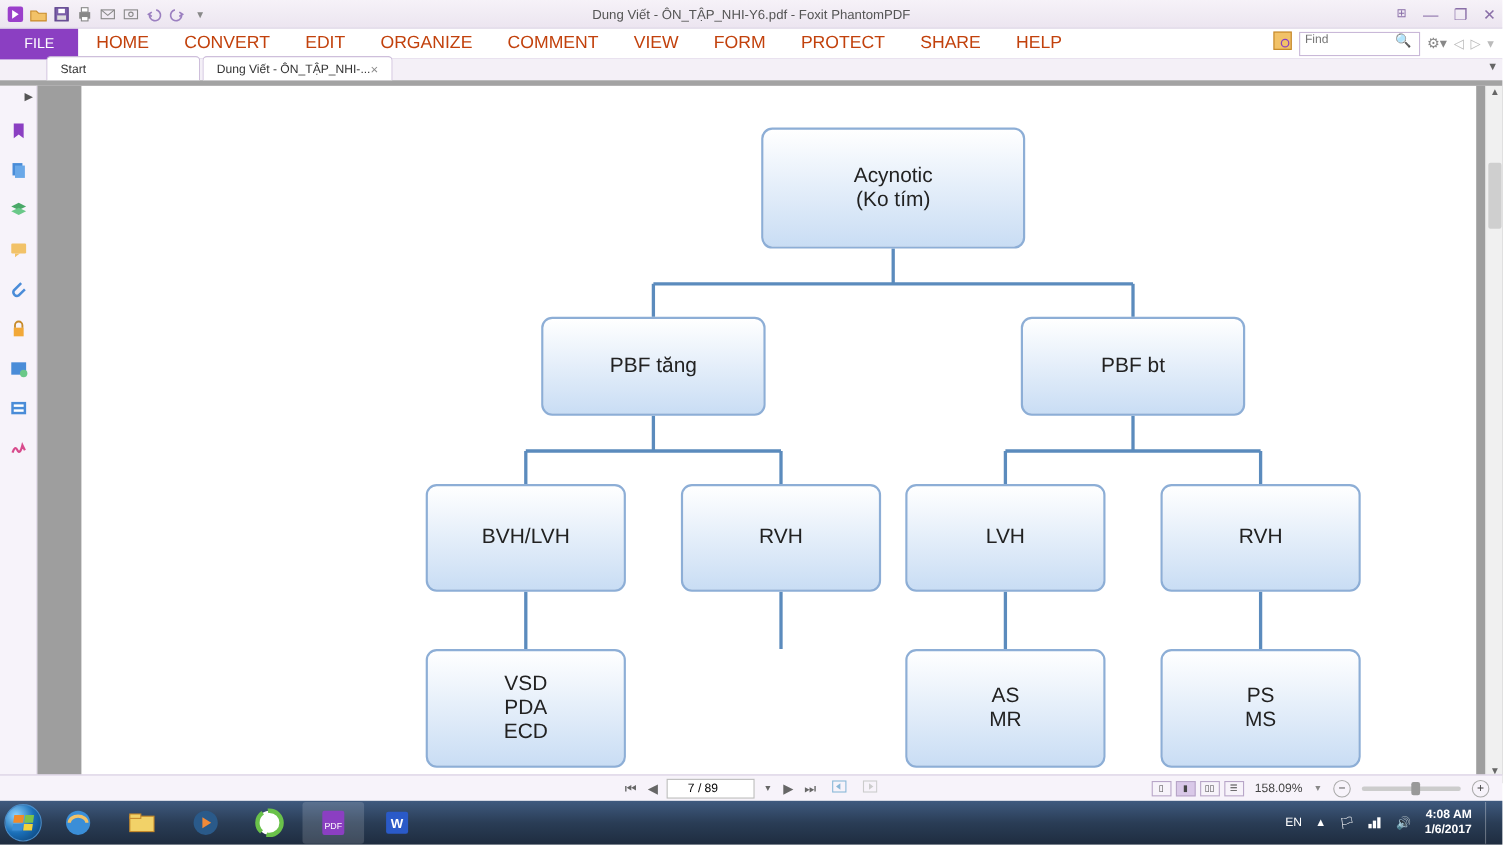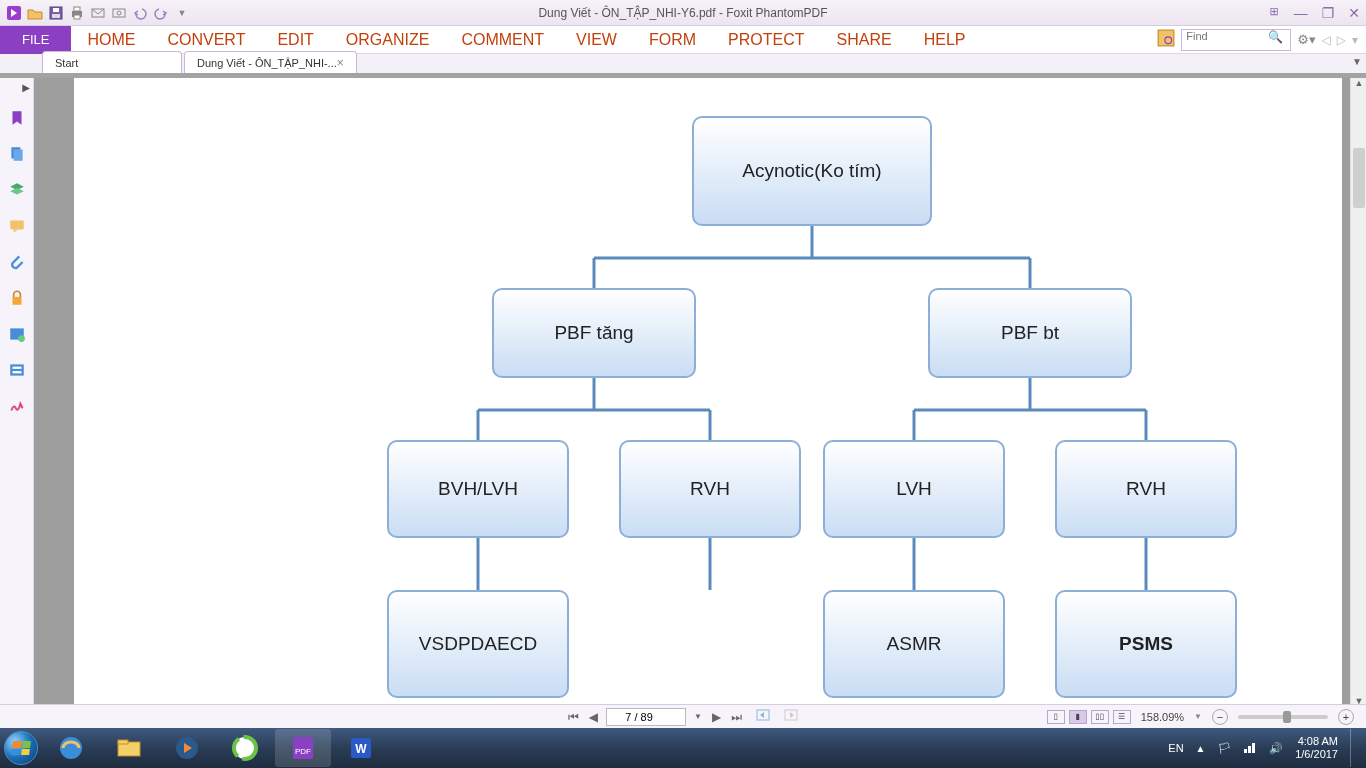--- a/index.html
+++ b/index.html
@@ -36,21 +36,21 @@
 .side-collapse { font-size: 10px; color: #555; align-self: flex-end; padding-right: 3px; cursor: pointer; }
 .side-icon { width: 22px; height: 22px; display: flex; align-items: center; justify-content: center; cursor: pointer; border-radius: 3px; }
 .docarea { flex: 1; background: #9e9e9e; position: relative; overflow: hidden; }
 .page { position: absolute; left: 40px; right: 24px; top: 0; bottom: 0; background: #fff; }
 .vscroll { position: absolute; right: 0; top: 0; bottom: 0; width: 16px; background: #f0f0f0; border-left: 1px solid #ddd; }
 .vscroll-thumb { position: absolute; top: 70px; left: 2px; width: 12px; height: 60px; background: #cfcfcf; border-radius: 2px; }
 .vscroll-arrow { position: absolute; left: 0; width: 16px; height: 16px; text-align: center; font-size: 9px; color: #666; }
 
 
 .diagram { position: relative; width: 100%; height: 100%; }
-.node { position: absolute; background: linear-gradient(#ffffff, #c9ddf4); border: 2px solid #8daed6; border-radius: 10px; display: flex; flex-direction: row; align-items: center; justify-content: center; font-size: 19px; color: #222; text-align: left; }
+.node { position: absolute; background: linear-gradient(#ffffff, #c9ddf4); border: 2px solid #8daed6; border-radius: 10px; display: flex; flex-direction: column; align-items: center; justify-content: center; font-size: 19px; color: #222; text-align: left; }
 .node-line { font-size: 19px; }
 svg.connectors { position: absolute; top: 0; left: 0; width: 100%; height: 100%; pointer-events: none; }
 svg.connectors line { stroke: #5b8bbd; stroke-width: 3; }
 
 
 .statusbar { position: absolute; left: 0; right: 0; bottom: 40px; height: 24px; background: #f7f3fa; border-top: 1px solid #d6cce0; display: flex; align-items: center; font-size: 11px; color: #444; }
 .pagenav { position: absolute; left: 50%; transform: translateX(-50%); display: flex; align-items: center; gap: 6px; }
 .pagenav-btn { cursor: pointer; color: #666; font-size: 12px; padding: 0 2px; }
 .page-input { border: 1px solid #bbb; height: 18px; width: 80px; text-align: center; font-size: 11px; padding-right: 14px; }
 .status-right { margin-left: auto; display: flex; align-items: center; gap: 10px; padding-right: 12px; }
@@ -65,21 +65,21 @@
 .taskbar { position: absolute; left: 0; right: 0; bottom: 0; height: 40px; background: linear-gradient(#3f5a7f, #2a3d56, #1e2c3f); display: flex; align-items: center; }
 .start-orb { width: 42px; height: 40px; display: flex; align-items: center; justify-content: center; }
 .orb { width: 34px; height: 34px; border-radius: 50%; background: radial-gradient(circle at 30% 30%, #8fd4ff, #1a6fb8, #0a3a6a); border: 1px solid #4a8cc8; display:flex; align-items:center; justify-content:center; }
 .orb-flag { width:18px; height:14px; display:grid; grid-template-columns:1fr 1fr; grid-template-rows:1fr 1fr; gap:1px; transform: skewX(-8deg); }
 .orb-flag span:nth-child(1){background:#f08a2a;}
 .orb-flag span:nth-child(2){background:#7cc24a;}
 .orb-flag span:nth-child(3){background:#3a8ed8;}
 .orb-flag span:nth-child(4){background:#f2d23a;}
 .task-item { width: 56px; height: 38px; margin: 0 1px; display: flex; align-items: center; justify-content: center; border-radius: 3px; cursor: pointer; text-align: center; }
 .tray { margin-left: auto; display: flex; align-items: center; gap: 12px; padding-right: 8px; color: #fff; font-size: 11px; }
-.clock { text-align: right; line-height: 1.2; font-size: 11px; }
+.clock { text-align: right; line-height: 1.2; font-size: 11px; font-weight: bold; }
 
 
 .svgicon { width: 16px; height: 16px; }
 </style>
 </head>
 <body>
 
 <div class="titlebar">
   <div class="qat">
     <div class="qat-icon">
@@ -291,21 +291,21 @@
 
         <div class="node" style="left:313px; top:512px; width:182px; height:108px;">
           <div class="node-line">VSD</div>
           <div class="node-line">PDA</div>
           <div class="node-line">ECD</div>
         </div>
         <div class="node" style="left:749px; top:512px; width:182px; height:108px;">
           <div class="node-line">AS</div>
           <div class="node-line">MR</div>
         </div>
-        <div class="node" style="left:981px; top:512px; width:182px; height:108px;font-weight:bold;">
+        <div class="node" style="left:981px; top:512px; width:182px; height:108px;">
           <div class="node-line">PS</div>
           <div class="node-line">MS</div>
         </div>
       </div>
     </div>
     <div class="vscroll">
       <div class="vscroll-arrow" style="top:0;">▲</div>
       <div class="vscroll-thumb"></div>
       <div class="vscroll-arrow" style="bottom:0;">▼</div>
     </div>

